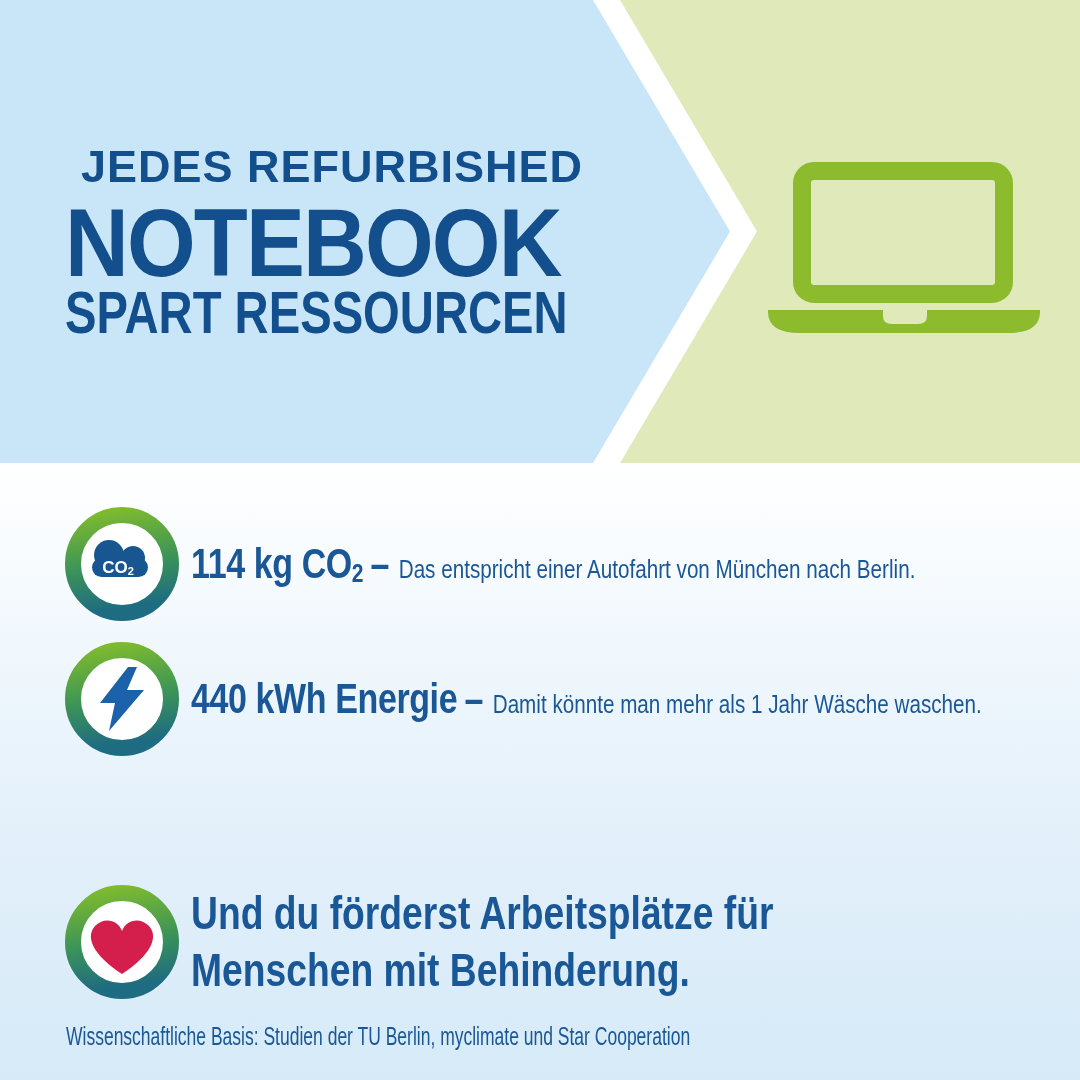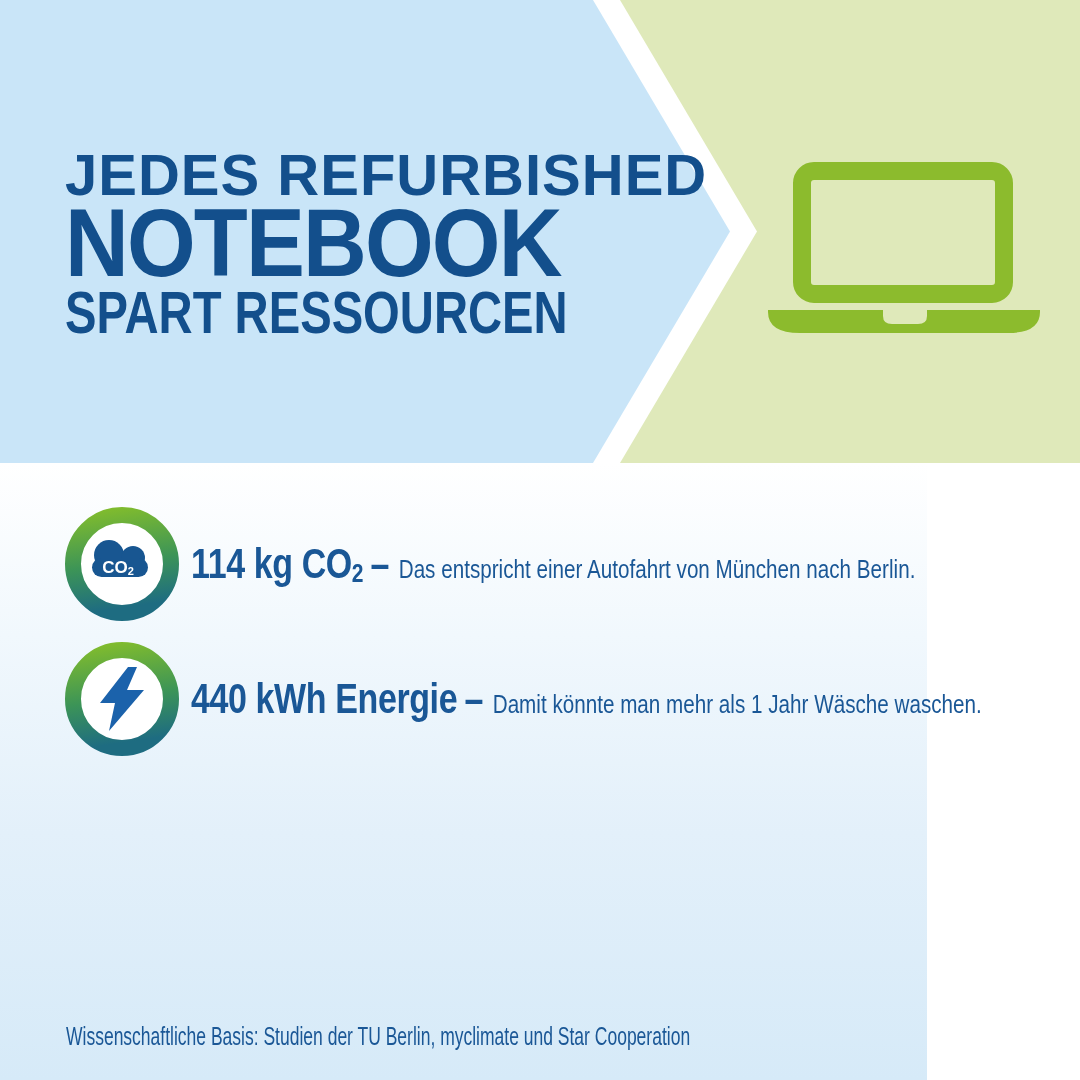--- a/index.html
+++ b/index.html
@@ -6,29 +6,29 @@
   body{width:1080px;height:1080px;overflow:hidden;
        font-family:"Liberation Sans","DejaVu Sans",sans-serif;}
   .canvas{position:relative;width:1080px;height:1080px;overflow:hidden;background:#fff;}
 
   
   .header{position:absolute;top:0;left:0;width:1080px;height:463px;}
   .header-bg{position:absolute;top:0;left:0;}
   .title{position:absolute;top:0;left:65px;right:0;bottom:0;
          color:var(--navy,#134f8c);font-weight:bold;}
   .title div{white-space:nowrap;}
-  .t1{position:absolute;left:0;top:141px;font-size:58px;letter-spacing:1px;}
+  .t1{position:absolute;left:16px;top:141px;font-size:45px;letter-spacing:1px;}
   .t2{position:absolute;left:0;top:188px;font-size:96px;letter-spacing:-2px;
       transform:scaleX(.92);transform-origin:left top;}
   .t3{position:absolute;left:0;top:279px;font-size:59px;
       transform:scaleX(.80);transform-origin:left top;}
   .laptop{position:absolute;left:768px;top:160px;}
 
   
-  .content{position:absolute;top:463px;left:0;width:927px;height:617px;
+  .content{position:absolute;top:463px;left:0;width:1080px;height:617px;
            background:linear-gradient(180deg,var(--bg_top,#ffffff) 0%,
                       #f1f8fd 28%,#e3f0fa 60%,var(--bg_bottom,#d6eaf8) 100%);}
   .row{position:absolute;left:65px;height:114px;display:flex;align-items:center;gap:12px;}
   .row1{top:44px;}.row2{top:179px;}.row3{top:295px;}.row4{top:422px;}
   .badge{width:114px;height:114px;flex:0 0 auto;}
   .ring{fill:#fff;stroke:url(#ringGrad);stroke-width:16;}
   .line{display:flex;align-items:baseline;gap:12px;white-space:nowrap;
         transform:scaleX(.81);transform-origin:left center;}
   .val{font-size:42px;font-weight:bold;letter-spacing:-.5px;color:var(--stat_navy,#1a5796);}
   .vsub{font-size:26px;font-weight:bold;vertical-align:-4px;}
@@ -102,16 +102,26 @@
         <circle class="ring" cx="57" cy="57" r="49"></circle>
         <path d="M63,25 L35,61 H50 L44,89 L79,48 H62 L72,25 Z" style="fill:var(--bolt_blue,#1b62ab)"></path>
       </svg>
       <div class="line">
         <span class="val"><span>440 kWh Energie</span><span class="vsub"></span><span class="vdash">–</span></span>
         <span class="desc">Damit könnte man mehr als 1 Jahr Wäsche waschen.</span>
       </div>
     </div>
 
 
+    <div class="row row4">
+      <svg class="badge" viewBox="0 0 114 114">
+        <circle class="ring" cx="57" cy="57" r="49"></circle>
+        <path d="M57,89 C28,70 20,52 30,41 C38,32 53,34 57,46 C61,34 76,32 84,41 C94,52 86,70 57,89 Z" style="fill:var(--heart_red,#d41e4c)"></path>
+      </svg>
+      <div class="highlight-text">
+        <div>Und du förderst Arbeitsplätze für</div>
+        <div>Menschen mit Behinderung.</div>
+      </div>
+    </div>
   </div>
 
   <div class="footer">Wissenschaftliche Basis: Studien der TU Berlin, myclimate und Star Cooperation</div>
 </div>
 
 </body></html>

